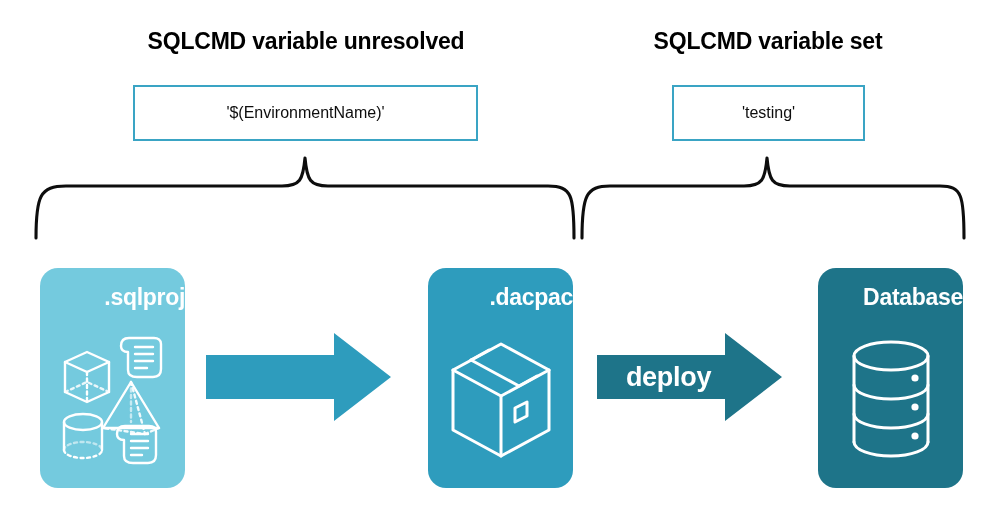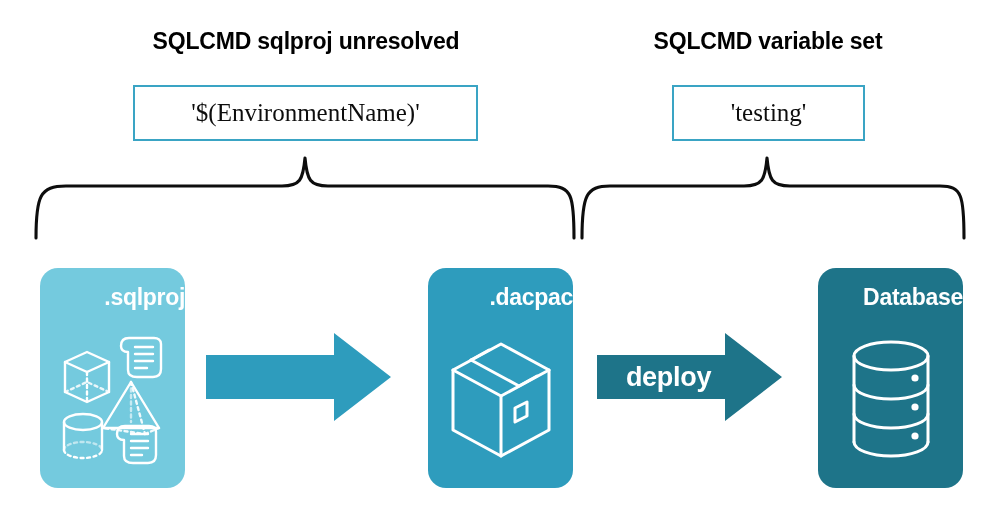--- a/index.html
+++ b/index.html
@@ -35,22 +35,22 @@
 
   
   .code-box {
     position: absolute;
     box-sizing: border-box;
     background: #ffffff;
     border: 2px solid #3AA4C4;
     display: flex;
     align-items: center;
     justify-content: center;
-    font-family: Liberation Serif, serif;
-    font-size: 25px;
+    font-family: Liberation Sans, sans-serif;
+    font-size: 16px;
     color: #0d0d0d;
     letter-spacing: 0px;
   }
   #code-box-left  { left: 133px; top: 85px; width: 345px; height: 56px; }
   #code-box-right { left: 672px; top: 85px; width: 193px; height: 56px; justify-content: center; }
 
   
   #brace-layer {
     position: absolute;
     left: 0;
@@ -119,21 +119,21 @@
     font-size: 27px;
     color: #ffffff;
     letter-spacing: -0.3px;
   }
 </style>
 </head>
 <body>
 
 <div id="canvas">
 
-  <div class="heading" id="heading-left">SQLCMD sqlproj unresolved</div>
+  <div class="heading" id="heading-left">SQLCMD variable unresolved</div>
 
   <div class="heading" id="heading-right">SQLCMD variable set</div>
 
   <div class="code-box" id="code-box-left">
     <span>'$(EnvironmentName)'</span>
   </div>
 
   <div class="code-box" id="code-box-right">
     <span>'testing'</span>
   </div>

